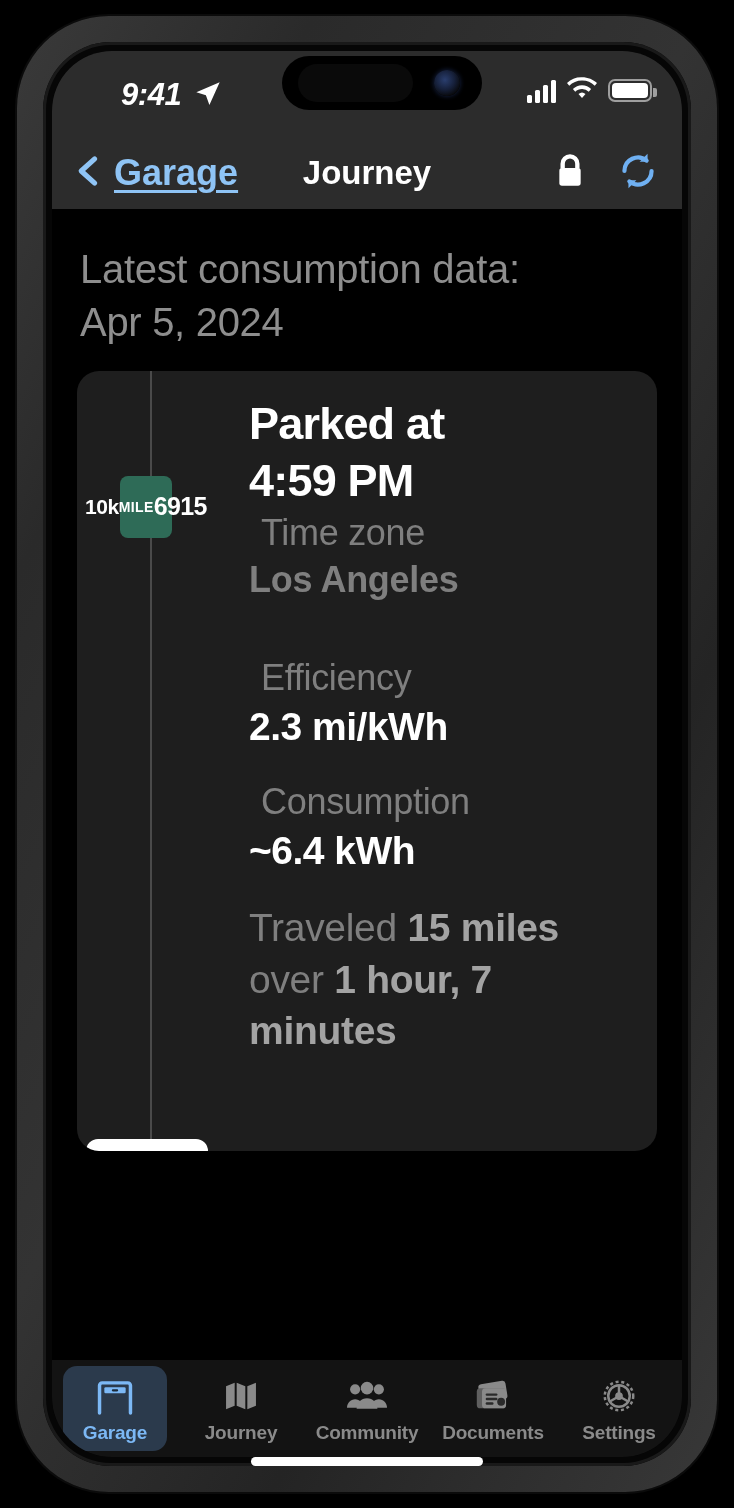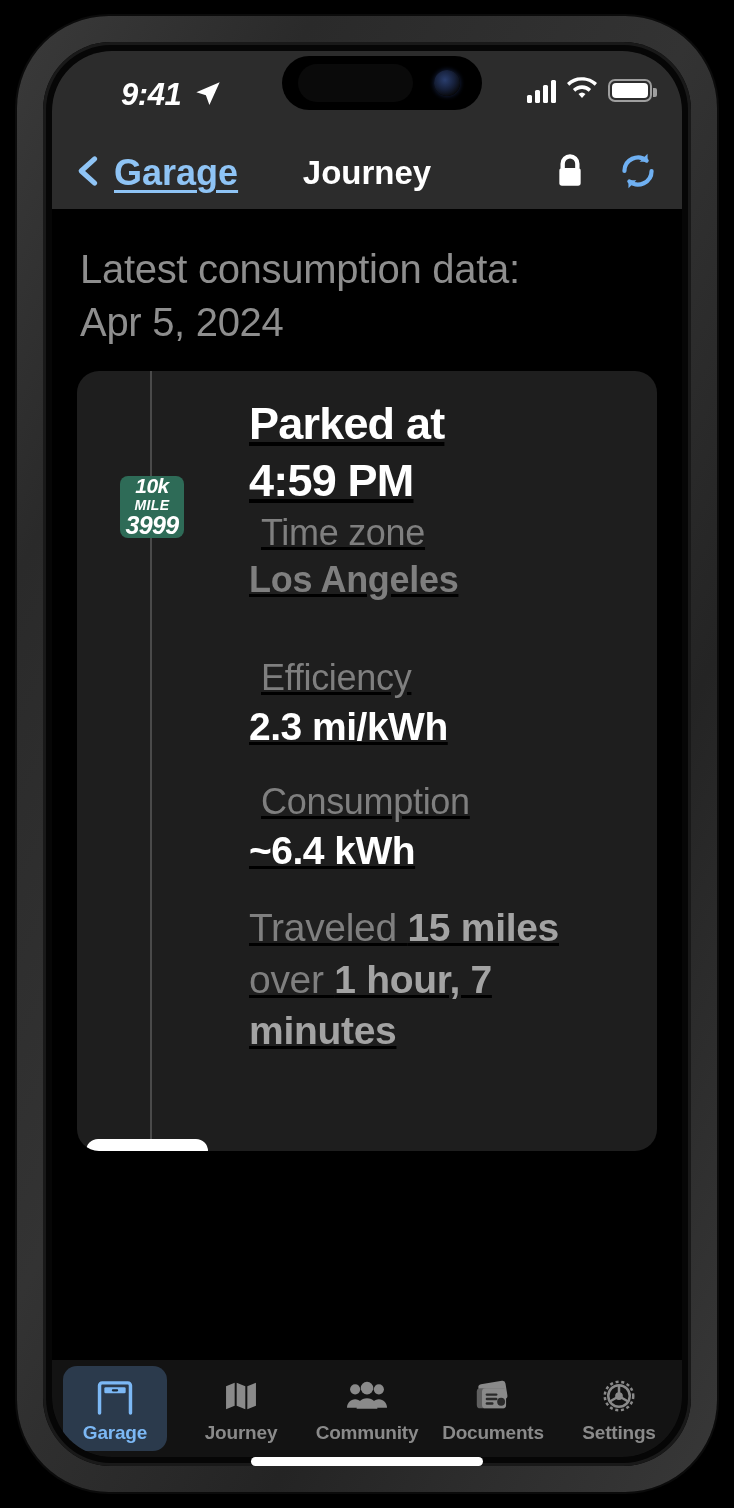--- a/index.html
+++ b/index.html
@@ -152,44 +152,43 @@
     overflow:hidden;
   }
   .timeline {
     position:absolute; left:73px; top:0; bottom:0;
     width:2px; background:#4a4a4a;
   }
 
   
   .milestone {
     position:absolute; left:43px; top:105px;
-    width:64px; height:62px;
+    width:52px; height:62px;
     background:#2e6b57;
     border-radius:8px;
-    display:flex; flex-direction:column;
+    display:flex; flex-direction:row;
     align-items:center; justify-content:center;
-    color:#fff; line-height:1;font-style:italic;
+    color:#fff; line-height:1;
   }
   .ms-top { font-size:21px; font-weight:bold; letter-spacing:-.5px; }
   .ms-mid { font-size:14px; font-weight:bold; letter-spacing:.4px; margin:2px 0 1px; }
   .ms-bot { font-size:25px; font-weight:bold; letter-spacing:-.6px; }
 
   
   .car-badge {
     position:absolute; left:9px; top:768px;
     width:122px; height:86px;
     background:#fff;
     border-radius:12px;
     display:flex; align-items:center; justify-content:center;
   }
 
   .details {
     position:absolute; left:172px; top:24px;
     right:18px;
-    text-decoration:underline;
   }
   .big {
     font-size:45px; font-weight:bold; color:#fff;
     line-height:1.28; letter-spacing:-.8px;
   }
   .label {
     font-size:36px; color:#7f7f7f; font-weight:normal;
     line-height:1.3; letter-spacing:-.3px;margin-left:12px;
   }
   .label-b {
@@ -325,21 +324,21 @@
           <div>Latest consumption data:</div>
           <div>Apr 5, 2024</div>
         </div>
 
         <div class="card">
           <div class="timeline"></div>
 
           <div class="milestone">
             <div class="ms-top">10k</div>
             <div class="ms-mid">MILE</div>
-            <div class="ms-bot">3999</div>
+            <div class="ms-bot">6915</div>
           </div>
 
           <div class="car-badge">
             
           </div>
 
           <div class="details">
             <div class="big">Parked at</div>
             <div class="big">4:59 PM</div>
 

